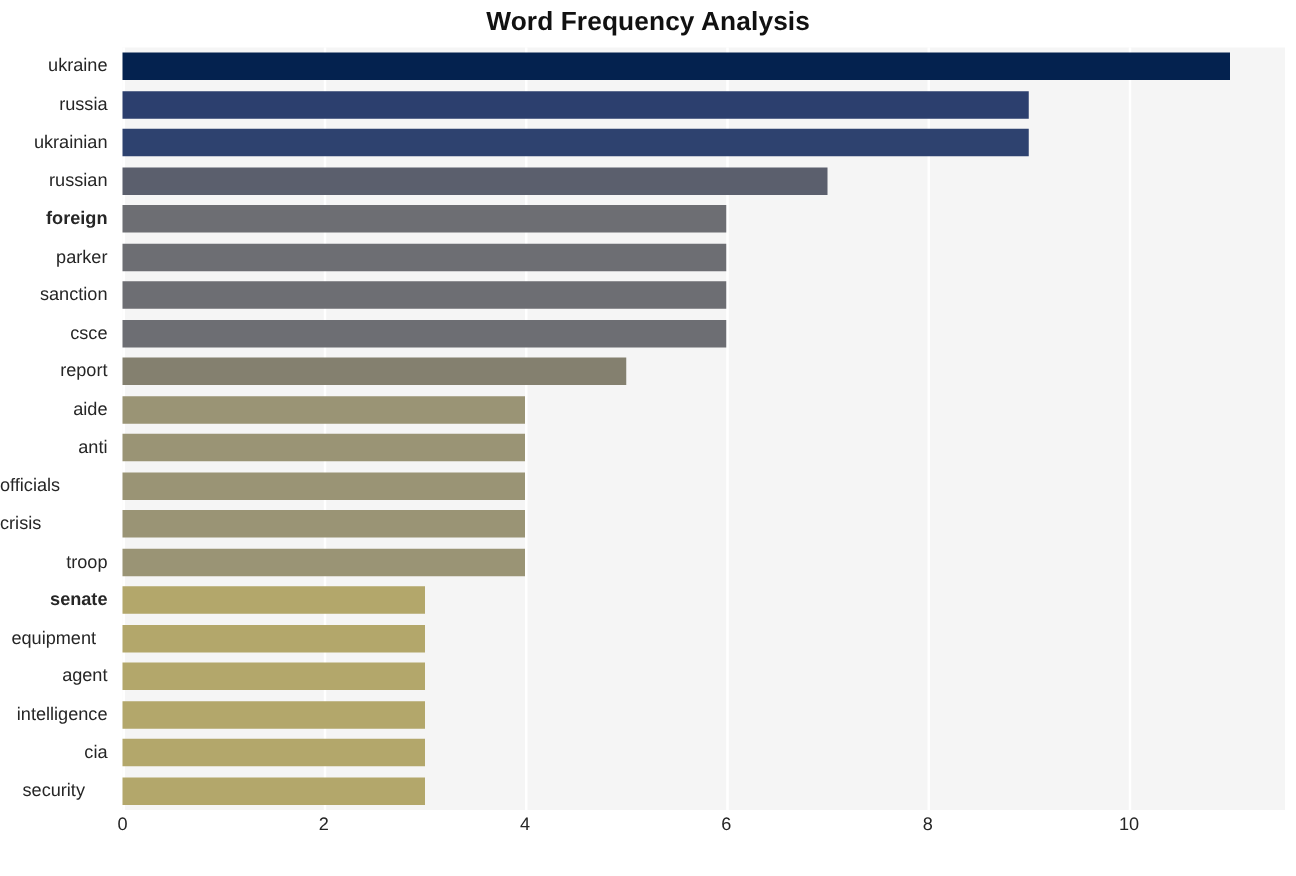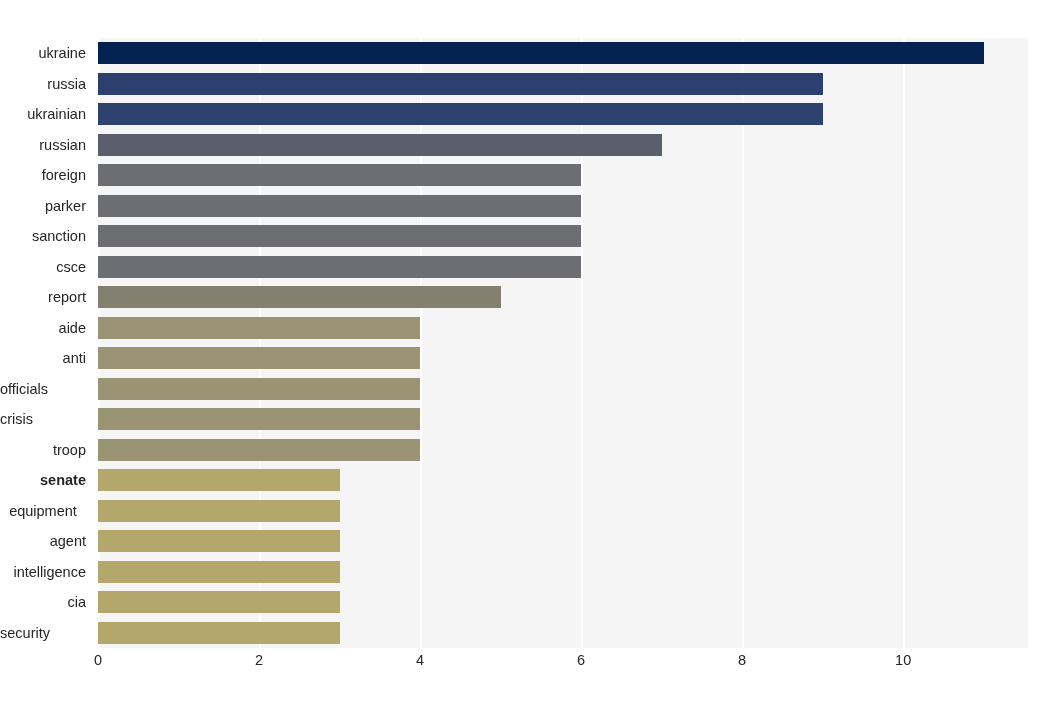--- a/index.html
+++ b/index.html
@@ -123,42 +123,43 @@
     text-align: center;
     font-size: 15px;
     color: #262626;
   }
 </style>
 </head>
 <body>
 
 <div id="figure">
 
+  <div id="chart-title">Word Frequency Analysis</div>
 
   <div id="y-axis">
       <div class="ytick-label" style="top: 0px; height: 30.5px; line-height: 30.5px; text-align: right;">ukraine</div>
       <div class="ytick-label" style="top: 30.5px; height: 30.5px; line-height: 30.5px; text-align: right;">russia</div>
       <div class="ytick-label" style="top: 61px; height: 30.5px; line-height: 30.5px; text-align: right;">ukrainian</div>
       <div class="ytick-label" style="top: 91.5px; height: 30.5px; line-height: 30.5px; text-align: right; padding-left: 37px;">russian</div>
-      <div class="ytick-label" style="top: 122px; height: 30.5px; line-height: 30.5px; text-align: right;">foreign</div>
+      <div class="ytick-label" style="top: 122px; height: 30.5px; line-height: 30.5px; text-align: right; font-weight: bold;">foreign</div>
       <div class="ytick-label" style="top: 152.5px; height: 30.5px; line-height: 30.5px; text-align: right;">parker</div>
       <div class="ytick-label" style="top: 183px; height: 30.5px; line-height: 30.5px; text-align: right;">sanction</div>
       <div class="ytick-label" style="top: 213.5px; height: 30.5px; line-height: 30.5px; text-align: right; margin-left: 32px;">csce</div>
       <div class="ytick-label" style="top: 244px; height: 30.5px; line-height: 30.5px; text-align: right; padding-left: 48px;">report</div>
       <div class="ytick-label" style="top: 274.5px; height: 30.5px; line-height: 30.5px; text-align: right;">aide</div>
       <div class="ytick-label" style="top: 305px; height: 30.5px; line-height: 30.5px; text-align: right;">anti</div>
       <div class="ytick-label" style="top: 335.5px; height: 30.5px; line-height: 30.5px; text-align: left;">officials</div>
       <div class="ytick-label" style="top: 366px; height: 30.5px; line-height: 30.5px; text-align: left;">crisis</div>
       <div class="ytick-label" style="top: 396.5px; height: 30.5px; line-height: 30.5px; text-align: right;">troop</div>
       <div class="ytick-label" style="top: 427px; height: 30.5px; line-height: 30.5px; text-align: right; font-weight: bold;">senate</div>
       <div class="ytick-label" style="top: 457.5px; height: 30.5px; line-height: 30.5px; text-align: center;">equipment</div>
       <div class="ytick-label" style="top: 488px; height: 30.5px; line-height: 30.5px; text-align: right; padding-left: 34px;">agent</div>
       <div class="ytick-label" style="top: 518.5px; height: 30.5px; line-height: 30.5px; text-align: right;">intelligence</div>
       <div class="ytick-label" style="top: 549px; height: 30.5px; line-height: 30.5px; text-align: right;">cia</div>
-      <div class="ytick-label" style="top: 579.5px; height: 30.5px; line-height: 30.5px; text-align: left;">security</div>
+      <div class="ytick-label" style="top: 579.5px; height: 30.5px; line-height: 30.5px; text-align: center;">security</div>
     </div>
 
   <div id="plot-area">
     <div id="gridlines">
         <div class="gridline" style="left: 0px;"></div>
         <div class="gridline" style="left: 161.039px;"></div>
         <div class="gridline" style="left: 322.078px;"></div>
         <div class="gridline" style="left: 483.117px;"></div>
         <div class="gridline" style="left: 644.156px;"></div>
         <div class="gridline" style="left: 805.195px;"></div>

